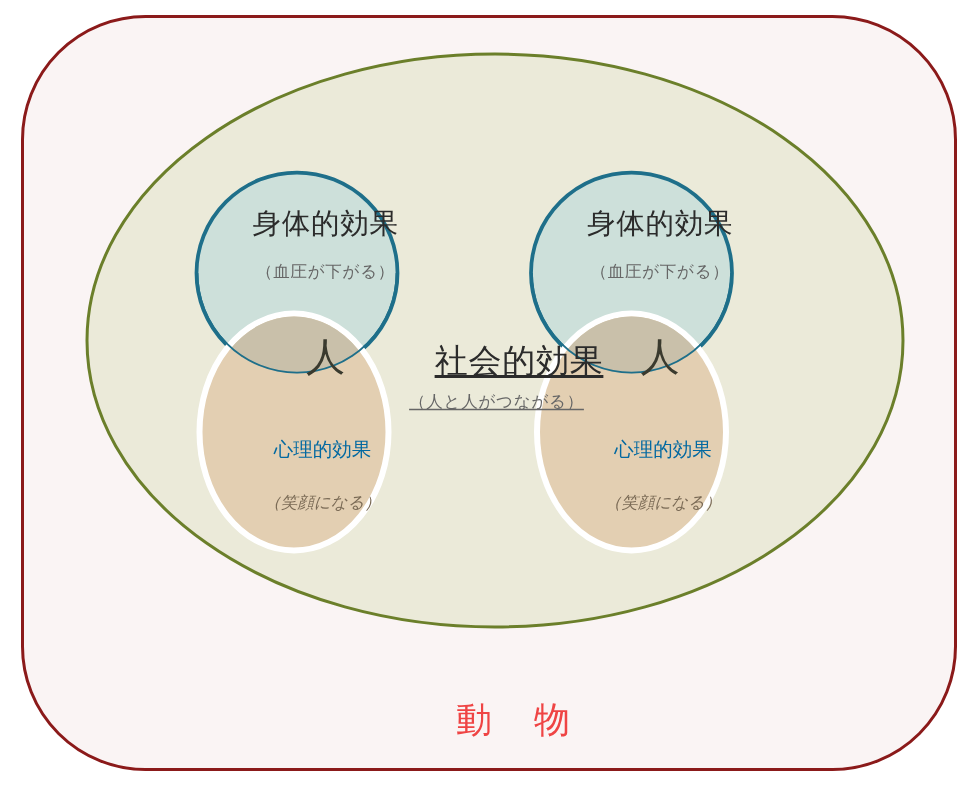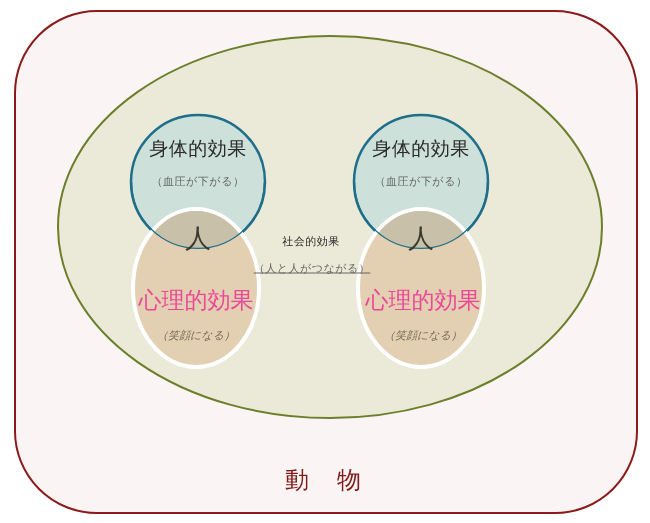--- a/index.html
+++ b/index.html
@@ -1,25 +1,25 @@
 <!DOCTYPE html>
 <html><head>
 <meta charset="utf-8">
 <style>
   html, body { margin: 0; padding: 0; background: #ffffff; }
   body { width: 650px; height: 523px; position: relative; overflow: hidden;
          font-family: "DejaVu Sans", "Liberation Sans", sans-serif; }
   svg { position: absolute; left: 0; top: 0; }
-  .lbl { position: absolute; transform: translate(-50%, -50%); white-space: nowrap; color: #2b2b2b; }
+  .lbl { position: absolute; transform: translate(-50%, -50%); white-space: nowrap; color: #2b2b2b; margin-left: 19px; }
   .title { font-size: 19px; letter-spacing: 0.5px; }
   .sub { font-size: 11px; color: #666; letter-spacing: 0.5px; }
   .jin { font-size: 26px; color: #3a3a2e; }
-  .tan-title { font-size: 23px; color: #ec4899; }
+  .tan-title { font-size: 13px; color: #0369a1; }
   .tan-sub { font-size: 11px; color: #7a6a55; font-style: italic; }
-  .animal { font-size: 24px; color: #7f1d1d; letter-spacing: 28px; }
+  .animal { font-size: 24px; color: #ef4444; letter-spacing: 28px; }
 </style>
 </head>
 <body>
 
 <svg width="650" height="523" viewBox="0 0 650 523">
   <defs>
     <clipPath id="clipBodyL">
         <circle cx="198" cy="182" r="67"></circle>
       </clipPath>
     <clipPath id="clipBodyR">
@@ -47,16 +47,16 @@
 <div class="lbl jin" style="left:198px; top:238px;">人</div>
 <div class="lbl tan-title" style="left:196px; top:300px;">心理的効果</div>
 <div class="lbl tan-sub" style="left:196px; top:335px;">（笑顔になる）</div>
 
 <div class="lbl title" style="left:421px; top:149px;">身体的効果</div>
 <div class="lbl sub" style="left:421px; top:181px;">（血圧が下がる）</div>
 <div class="lbl jin" style="left:421px; top:238px;">人</div>
 <div class="lbl tan-title" style="left:423px; top:300px;">心理的効果</div>
 <div class="lbl tan-sub" style="left:423px; top:335px;">（笑顔になる）</div>
 
-<div class="lbl title" style="left:311px; top:241px; font-size:11px;">社会的効果</div>
+<div class="lbl title" style="left:327px; top:241px; font-size:22px;text-decoration:underline;">社会的効果</div>
 <div class="lbl sub" style="left:312px; top:268px;text-decoration:underline;">（人と人がつながる）</div>
 
 <div class="lbl animal" style="left:337px; top:480px;">動物</div>
 
 </body></html>

